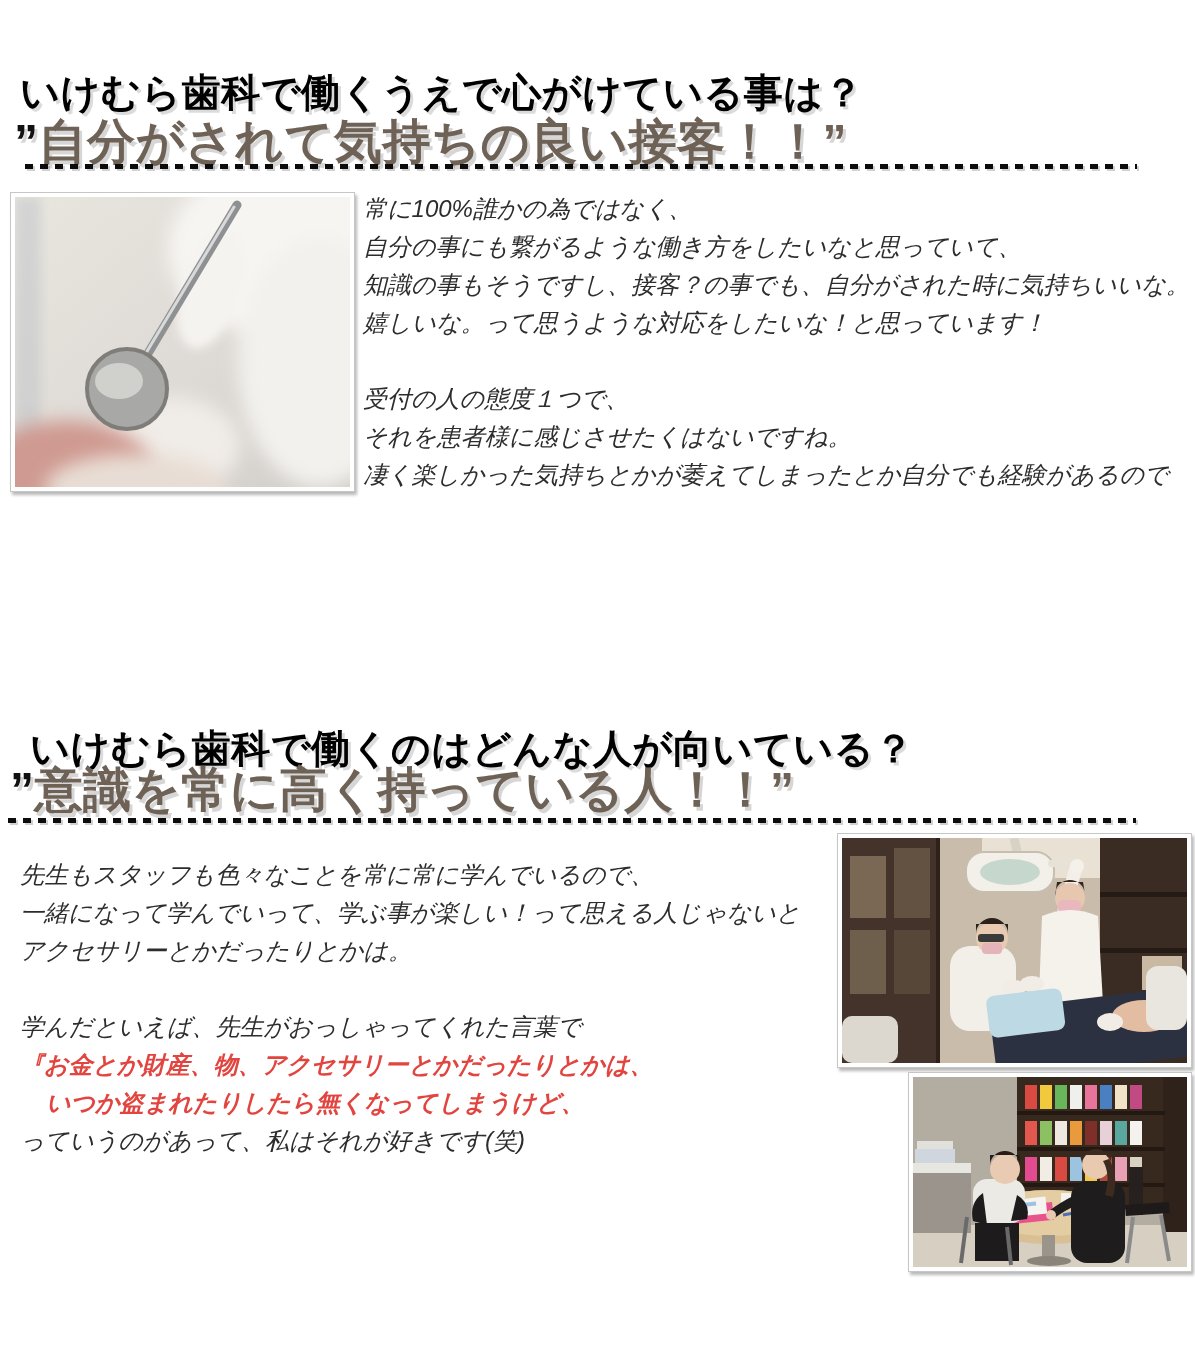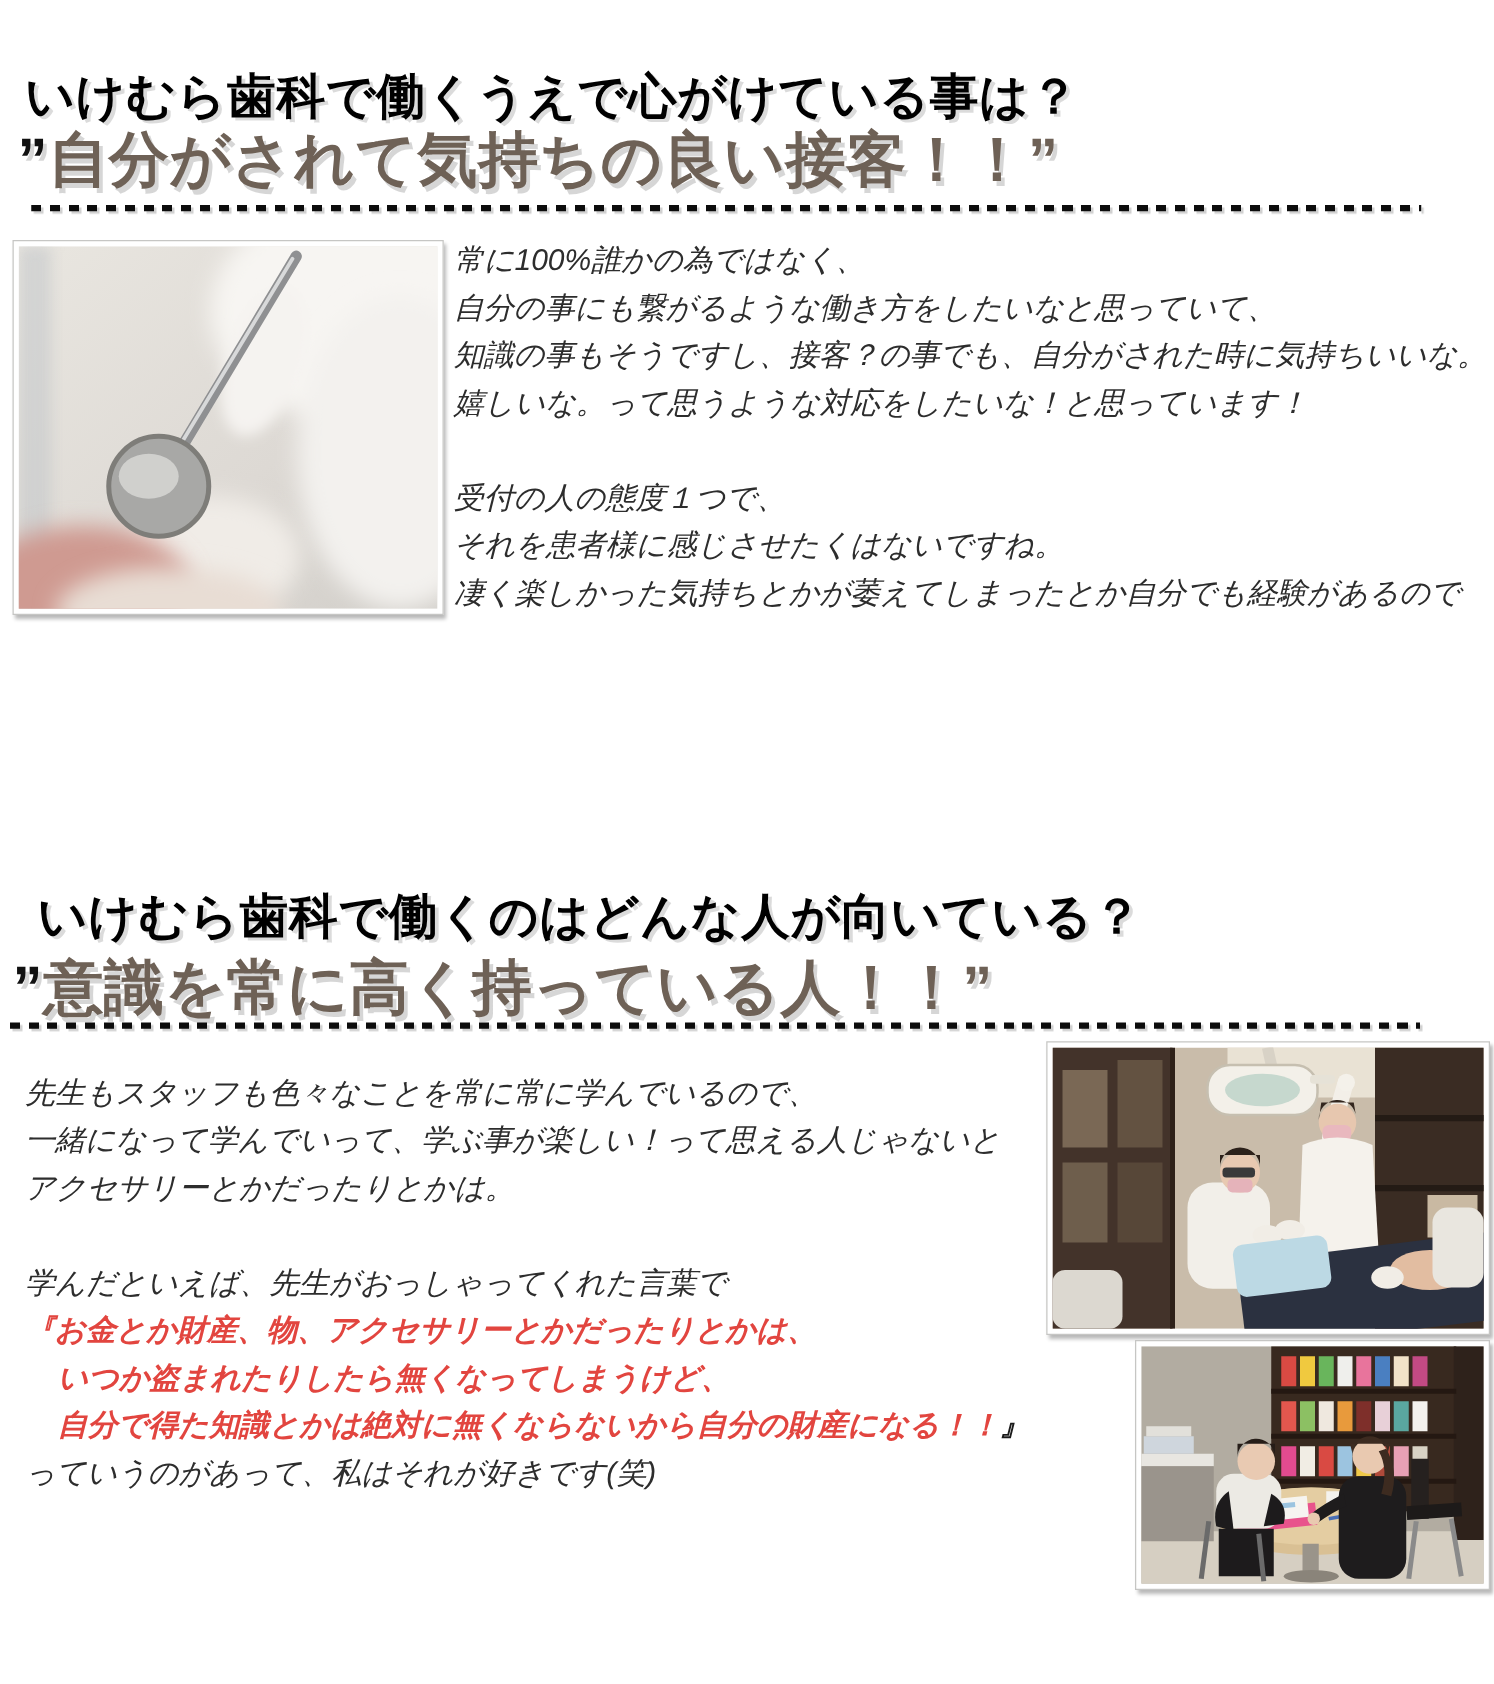--- a/index.html
+++ b/index.html
@@ -12,20 +12,21 @@
     overflow:hidden;
   }
   .page { position:absolute; left:0; top:0; width:1195px; height:1347px; background:#fff; }
 
   
   .q-heading {
     position:absolute;
     font-size:39px; font-weight:900; color:#000;
     white-space:nowrap; letter-spacing:0.5px;
     text-shadow:3px 3px 0 rgba(0,0,0,0.14);
+    margin-top:16px;
   }
   .a-heading {
     position:absolute;
     font-size:48px; font-weight:900; color:#6e6156;
     white-space:nowrap; letter-spacing:0.5px;
     text-shadow:3px 4px 0 rgba(0,0,0,0.16);
   }
   .a-heading .open-quote { color:#111; }
 
   
@@ -51,21 +52,21 @@
   }
   .photo-frame svg { display:block; width:100%; height:100%; }
 </style>
 </head>
 <body>
 
 <div class="page">
 
   <div class="q-heading" style="left:20px; top:50px;">いけむら歯科で働くうえで心がけている事は？</div>
 
-  <div class="a-heading" style="left:14px; top:96px;text-align:right;">
+  <div class="a-heading" style="left:14px; top:110px;text-align:right;">
     <span class="open-quote">”</span><span>自分がされて気持ちの良い接客！！”</span>
   </div>
 
   <div class="dotted" style="left:25px; top:164px; width:1112px;"></div>
 
   <div class="photo-frame" style="left:10px; top:192px; width:345px; height:300px;">
     <svg viewBox="0 0 335 290" preserveAspectRatio="none">
       <defs>
         <filter id="blur1" x="-40%" y="-40%" width="180%" height="180%">
             <feGaussianBlur stdDeviation="9"></feGaussianBlur>
@@ -118,23 +119,20 @@
   <div class="dotted" style="left:8px; top:818px; width:1128px;"></div>
 
   <div class="body-text" style="left:20px; top:856px; width:820px;">
     <div class="line">先生もスタッフも色々なことを常に常に学んでいるので、</div>
     <div class="line">一緒になって学んでいって、学ぶ事が楽しい！って思える人じゃないと</div>
     <div class="line">アクセサリーとかだったりとかは。</div>
     <div class="blank"></div>
     <div class="line">学んだといえば、先生がおっしゃってくれた言葉で</div>
     <div class="line red-line">『お金とか財産、物、アクセサリーとかだったりとかは、</div>
     <div class="line red-line indent">いつか盗まれたりしたら無くなってしまうけど、</div>
-    <div class="line indent">
-      <span class="red-line">自分で得た知識とかは絶対に無くならないから自分の財産になる！！</span><span class="quote-close">』</span>
-    </div>
     <div class="line">っていうのがあって、私はそれが好きです(笑)</div>
   </div>
 
   <div class="photo-frame" style="left:837px; top:833px; width:355px; height:235px;">
     <svg viewBox="0 0 345 225" preserveAspectRatio="none">
       <rect x="0" y="0" width="345" height="225" fill="#c9bcaa"></rect>
       <rect x="140" y="0" width="130" height="40" fill="#e9e2d4"></rect>
       <circle cx="318" cy="10" r="7" fill="#f7f3e8"></circle>
 
       <rect x="0" y="0" width="96" height="225" fill="#43332a"></rect>

